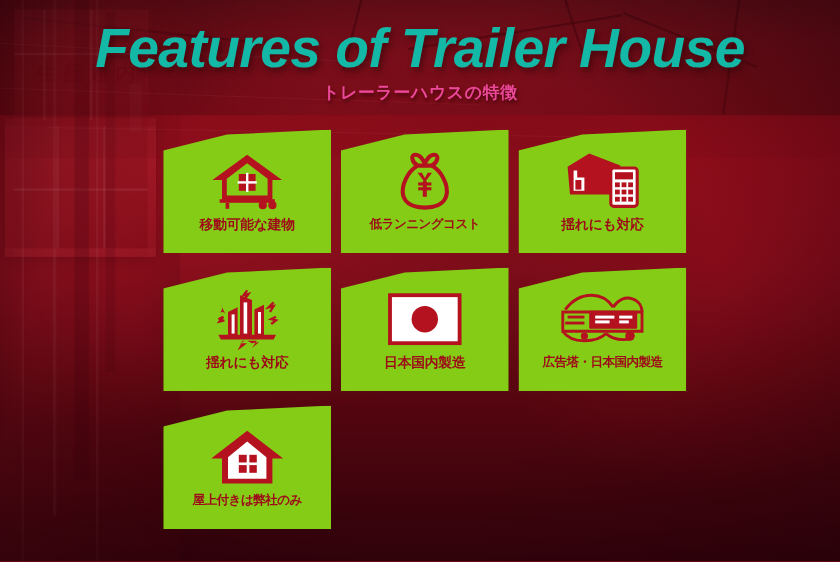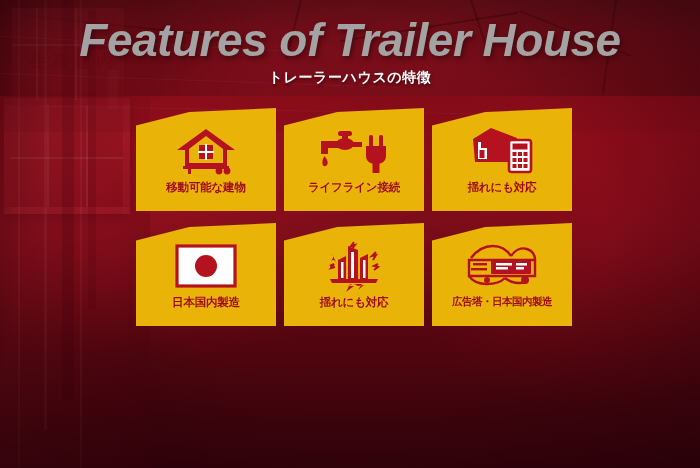--- a/index.html
+++ b/index.html
@@ -76,33 +76,33 @@
     background:linear-gradient(180deg, rgba(30,0,6,0.10) 0%, rgba(40,0,8,0.28) 55%, rgba(20,0,4,0.40) 100%);
   }
 
   
   #header {
     position:absolute; left:0; top:0; width:700px; height:100px;
     z-index:6; text-align:center;
   }
   #page-title {
     margin-top:16px;
-    color:#a3a3a3;
+    color:#14b8a6;
     font-size:46px;
     font-weight:bold;
     font-style:italic;
     letter-spacing:-0.5px;
     line-height:1.05;
     text-shadow:2px 3px 5px rgba(45,0,8,0.55);
     font-family:"Liberation Sans", sans-serif;
     white-space:nowrap;
   }
   #page-subtitle {
     margin-top:5px;
-    color:#ffffff;
+    color:#ec4899;
     font-size:14px;
     font-weight:bold;
     letter-spacing:0.6px;
     text-shadow:1px 2px 3px rgba(45,0,8,0.6);
     font-family:Liberation Serif, serif;
   }
 
   
   #feature-grid {
     position:absolute;
@@ -110,21 +110,21 @@
     width:436px;
     z-index:5;
     display:grid;
     grid-template-columns:repeat(3, 140px);
     grid-template-rows:repeat(3, 103px);
     column-gap:8px;
     row-gap:12px;
   }
   .feature-card {
     position:relative;
-    background:#eab308;
+    background:#84cc16;
     width:140px; height:103px;
     clip-path:polygon(0 17%, 38% 4%, 100% 0, 100% 100%, 0 100%);
     display:flex;
     flex-direction:column;
     align-items:center;
     justify-content:flex-start;
     filter:drop-shadow(1px 2px 4px rgba(30,0,6,0.45));
   }
   .card-icon {
     margin-top:16px;
@@ -210,43 +210,38 @@
           <rect x="13" y="42" width="3" height="5"></rect>
           <circle cx="44" cy="44" r="3.4"></circle>
           <circle cx="52" cy="44" r="3.4"></circle>
         </g>
       </svg>
     </div>
     <div class="card-label">移動可能な建物</div>
   </div>
 
 
-
-  <div class="feature-card">
-    <div class="card-icon">
-      <svg width="70" height="48" viewBox="0 0 70 48">
-        <g fill="#b5121f">
-
-          <rect x="19" y="4" width="14" height="5" rx="2.5"></rect>
-          <rect x="23" y="8" width="6" height="5"></rect>
-          <ellipse cx="26" cy="17" rx="9" ry="6"></ellipse>
-          <rect x="2" y="14" width="24" height="7" rx="1"></rect>
-          <path d="M2 14 L2 27 L9 27 L9 14 Z"></path>
-          <rect x="33" y="15" width="10" height="5"></rect>
-          <path d="M5.5 29 C8.5 33 9.5 36 8 38 C6.5 40 4 39.5 3.5 37 C3 34.5 4 31.5 5.5 29 Z"></path>
-
-          <rect x="50" y="8" width="4" height="12" rx="1.8"></rect>
-          <rect x="60" y="8" width="4" height="12" rx="1.8"></rect>
-          <path d="M47 19 L67 19 L67 29 C67 34 63 37 57 37 C51 37 47 34 47 29 Z"></path>
-          <rect x="53.5" y="36" width="7" height="10"></rect>
-        </g>
-      </svg>
-    </div>
-    <div class="card-label">ライフライン接続</div>
-  </div>
+  <div class="feature-card">
+    <div class="card-icon">
+      <svg width="48" height="50" viewBox="0 0 48 50">
+        <g fill="none" stroke="#b5121f" stroke-width="3.4">
+          <path d="M18 12 C13 9 12 3 16 3 C20 3 23 7 24 11 C25 7 28 3 32 3 C36 3 35 9 30 12"></path>
+          <path d="M18 12 C10 17 4 28 6 37 C8 45 17 47 24 47 C31 47 40 45 42 37 C44 28 38 17 30 12 Z"></path>
+        </g>
+        <g fill="#b5121f">
+          <path d="M24 26 L18 18 L21.6 18 L24 22.4 L26.4 18 L30 18 L24 26 Z"></path>
+          <rect x="18.5" y="26" width="11" height="2.6"></rect>
+          <rect x="18.5" y="30" width="11" height="2.6"></rect>
+          <rect x="22.3" y="25" width="3.4" height="13"></rect>
+        </g>
+      </svg>
+    </div>
+    <div class="card-label tight">低ランニングコスト</div>
+  </div>
+
 
   <div class="feature-card">
     <div class="card-icon">
       <svg width="66" height="50" viewBox="0 0 66 50">
         <g fill="#b5121f">
           <path d="M22 2 L48 12 L44 36 L6 36 L4 13 Z"></path>
         </g>
         <g fill="#ffffff">
           <path d="M9 16 L9 33 L18 33 L18 22 L12 22 L12 16 Z"></path>
           <rect x="10.5" y="24" width="5" height="8" fill="#b5121f"></rect>
@@ -266,30 +261,20 @@
           <rect x="49" y="38" width="4" height="4"></rect>
           <rect x="54.5" y="38" width="4" height="4"></rect>
         </g>
       </svg>
     </div>
     <div class="card-label">揺れにも対応</div>
   </div>
 
   <div class="feature-card">
     <div class="card-icon">
-      <svg width="62" height="44" viewBox="0 0 62 44">
-        <rect x="2" y="2" width="58" height="40" fill="#ffffff" stroke="#b5121f" stroke-width="3.2"></rect>
-        <circle cx="31" cy="22" r="11" fill="#b5121f"></circle>
-      </svg>
-    </div>
-    <div class="card-label">日本国内製造</div>
-  </div>
-
-  <div class="feature-card">
-    <div class="card-icon">
       <svg width="60" height="52" viewBox="0 0 60 52">
         <g fill="#b5121f">
           <path d="M14 20 L22 16 L22 40 L14 40 Z"></path>
           <path d="M24 6 L34 10 L34 40 L24 40 Z"></path>
           <path d="M36 18 L44 14 L44 40 L36 40 Z"></path>
           <path d="M6 39 L54 39 L52 43 L8 43 Z"></path>
           <path d="M20 44 L26 44 L22 52 L30 46 L24 46 L28 44 L22 44 Z"></path>
           <path d="M30 44 L38 44 L34 50 L40 45 L34 46 Z"></path>
         </g>
         <g fill="#ffffff">
@@ -300,20 +285,30 @@
         <g fill="#b5121f">
           <path d="M8 14 C10 16 9 19 7 21 C9 19 11 20 12 22"></path>
           <path d="M6 26 L10 24 L7 28 L11 27" stroke="#b5121f" stroke-width="2" fill="none"></path>
           <path d="M52 12 L48 16 L52 15 L49 20" stroke="#b5121f" stroke-width="2" fill="none"></path>
           <path d="M54 24 L50 26 L54 27 L50 30" stroke="#b5121f" stroke-width="2" fill="none"></path>
           <path d="M30 2 L27 6 L31 5 L28 9" stroke="#b5121f" stroke-width="2" fill="none"></path>
         </g>
       </svg>
     </div>
     <div class="card-label">揺れにも対応</div>
+  </div>
+
+  <div class="feature-card">
+    <div class="card-icon">
+      <svg width="62" height="44" viewBox="0 0 62 44">
+        <rect x="2" y="2" width="58" height="40" fill="#ffffff" stroke="#b5121f" stroke-width="3.2"></rect>
+        <circle cx="31" cy="22" r="11" fill="#b5121f"></circle>
+      </svg>
+    </div>
+    <div class="card-label">日本国内製造</div>
   </div>
 
   <div class="feature-card">
     <div class="card-icon">
       <svg width="78" height="48" viewBox="0 0 78 48">
         <g fill="none" stroke="#b5121f" stroke-width="2.4">
           <path d="M8 16 C14 8 22 4 30 4 C38 4 44 8 48 14"></path>
           <path d="M48 14 C52 8 58 5 64 7 C70 9 72 14 72 18"></path>
           <path d="M6 18 L6 34 L72 34 L72 18 Z"></path>
           <path d="M6 34 C10 40 16 42 24 42 C32 42 38 40 42 36"></path>
@@ -330,14 +325,34 @@
           <rect x="33" y="21" width="16" height="2.5"></rect>
           <rect x="33" y="25" width="12" height="2.5"></rect>
           <rect x="53" y="21" width="11" height="2.5"></rect>
           <rect x="53" y="25" width="8" height="2.5"></rect>
         </g>
       </svg>
     </div>
     <div class="card-label tight">広告塔・日本国内製造</div>
   </div>
 
+  <div class="feature-card">
+    <div class="card-icon">
+      <svg width="62" height="48" viewBox="0 0 62 48">
+        <g fill="#b5121f">
+          <path d="M31 2 L61 25 L52 25 L52 46 L10 46 L10 25 L1 25 Z"></path>
+        </g>
+        <g fill="#ffffff">
+          <path d="M31 11 L15 24 L15 42 L47 42 L47 24 Z"></path>
+        </g>
+        <g fill="#b5121f">
+          <rect x="24" y="22" width="15" height="15"></rect>
+        </g>
+        <g fill="#ffffff">
+          <rect x="30.6" y="21" width="2.2" height="17"></rect>
+          <rect x="23" y="28.4" width="17" height="2.2"></rect>
+        </g>
+      </svg>
+    </div>
+    <div class="card-label tight">屋上付きは弊社のみ</div>
+  </div>
 
 </div>
 
 </body></html>

